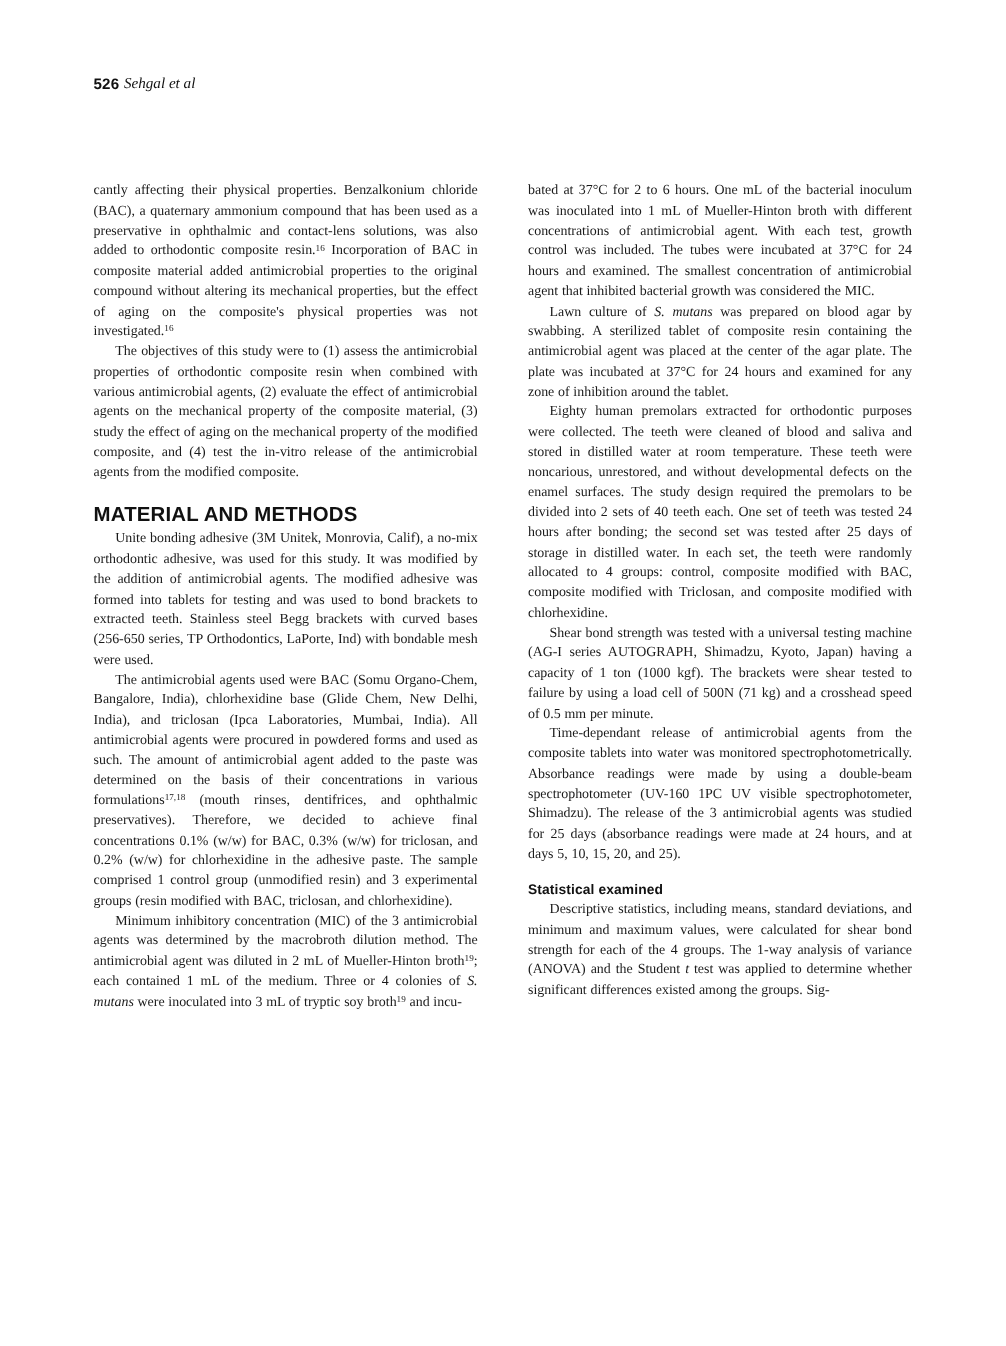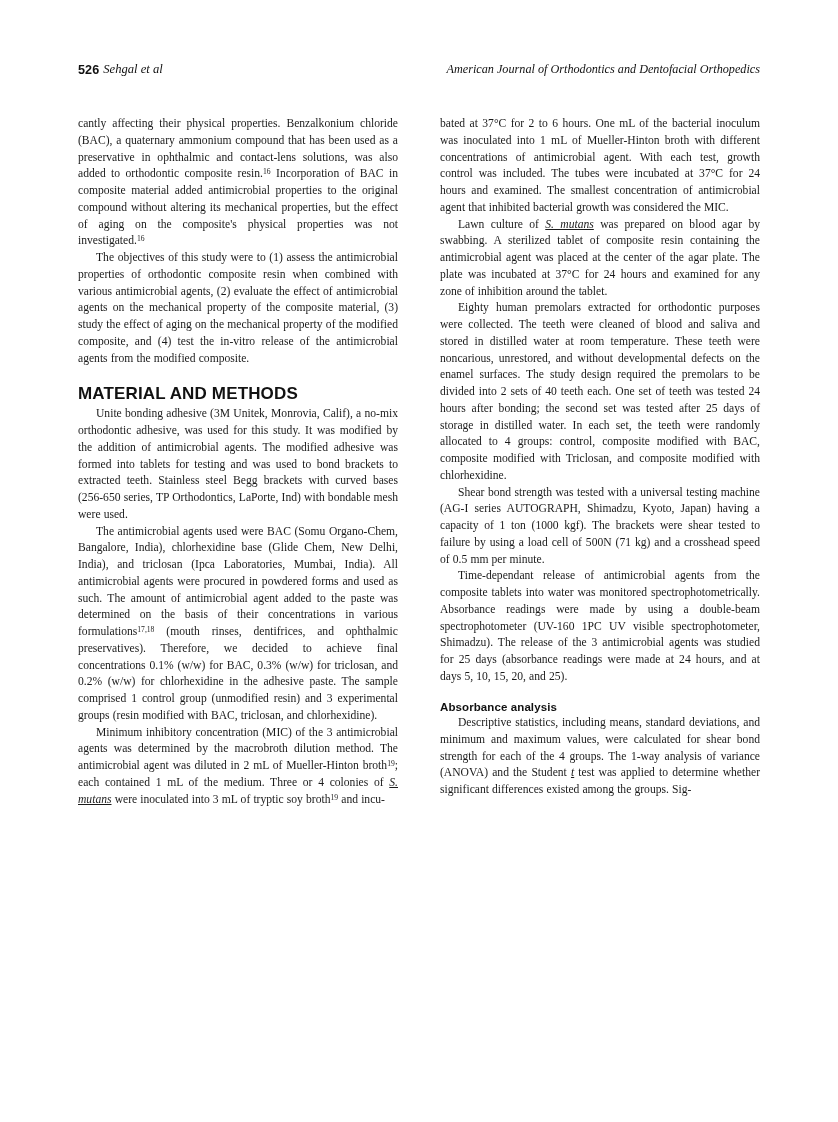--- a/index.html
+++ b/index.html
@@ -89,21 +89,21 @@
     margin: 0;
     font-size: 11.6px;
     line-height: 16.75px;
     text-align: justify;
     text-justify: inter-word;
     text-indent: 18px;
     hyphens: auto;
     -webkit-hyphens: auto;
     word-spacing: 0.02em;
   }
-  p.body.noindent { text-indent: 0; }
+  p.body.noindent { text-indent: 0; margin-top: 35px; }
 
   h2.section {
     margin: 0;
     padding-top: 16.6px;
     padding-bottom: 2.5px;
     font-family: "Liberation Sans", "DejaVu Sans", sans-serif;
     font-weight: bold;
     font-size: 17px;
     letter-spacing: 0.15px;
     color: #111;
@@ -119,52 +119,51 @@
     letter-spacing: 0.1px;
     color: #111;
   }
 
   sup.ref {
     font-size: 0.66em;
     vertical-align: 0.42em;
     line-height: 0;
     font-weight: normal;
   }
-  i, em { font-style: italic; text-decoration: underline; }
+  i, em { font-style: italic; }
 </style>
 </head>
 <body>
 
 <div class="page">
 
   <div class="running-head">
     <div class="rh-left">
       <span class="folio">526</span>
       <span class="byline">Sehgal et al</span>
     </div>
     <div class="rh-right">
-      <span class="rh-line">American Journal of Orthodontics and Dentofacial Orthopedics</span>
     </div>
   </div>
 
   <div class="columns">
 
     <div class="col col-left">
       <p class="body noindent">cantly affecting their physical properties. Benzalkonium chloride (BAC), a quaternary ammonium compound that has been used as a preservative in ophthalmic and contact-lens solutions, was also added to orthodontic composite resin.<sup class="ref">16</sup> Incorporation of BAC in composite material added antimicrobial properties to the original compound without altering its mechanical properties, but the effect of aging on the composite's physical properties was not investigated.<sup class="ref">16</sup></p>
       <p class="body">The objectives of this study were to (1) assess the antimicrobial properties of orthodontic composite resin when combined with various antimicrobial agents, (2) evaluate the effect of antimicrobial agents on the mechanical property of the composite material, (3) study the effect of aging on the mechanical property of the modified composite, and (4) test the in-vitro release of the antimicrobial agents from the modified composite.</p>
       <h2 class="section">MATERIAL AND METHODS</h2>
       <p class="body">Unite bonding adhesive (3M Unitek, Monrovia, Calif), a no-mix orthodontic adhesive, was used for this study. It was modified by the addition of antimicrobial agents. The modified adhesive was formed into tablets for testing and was used to bond brackets to extracted teeth. Stainless steel Begg brackets with curved bases (256-650 series, TP Orthodontics, LaPorte, Ind) with bondable mesh were used.</p>
       <p class="body">The antimicrobial agents used were BAC (Somu Organo-Chem, Bangalore, India), chlorhexidine base (Glide Chem, New Delhi, India), and triclosan (Ipca Laboratories, Mumbai, India). All antimicrobial agents were procured in powdered forms and used as such. The amount of antimicrobial agent added to the paste was determined on the basis of their concentrations in various formulations<sup class="ref">17,18</sup> (mouth rinses, dentifrices, and ophthalmic preservatives). Therefore, we decided to achieve final concentrations 0.1% (w/w) for BAC, 0.3% (w/w) for triclosan, and 0.2% (w/w) for chlorhexidine in the adhesive paste. The sample comprised 1 control group (unmodified resin) and 3 experimental groups (resin modified with BAC, triclosan, and chlorhexidine).</p>
       <p class="body">Minimum inhibitory concentration (MIC) of the 3 antimicrobial agents was determined by the macrobroth dilution method. The antimicrobial agent was diluted in 2 mL of Mueller-Hinton broth<sup class="ref">19</sup>; each contained 1 mL of the medium. Three or 4 colonies of <i>S. mutans</i> were inoculated into 3 mL of tryptic soy broth<sup class="ref">19</sup> and incu-</p>
     </div>
 
     <div class="col col-right">
       <p class="body noindent">bated at 37°C for 2 to 6 hours. One mL of the bacterial inoculum was inoculated into 1 mL of Mueller-Hinton broth with different concentrations of antimicrobial agent. With each test, growth control was included. The tubes were incubated at 37°C for 24 hours and examined. The smallest concentration of antimicrobial agent that inhibited bacterial growth was considered the MIC.</p>
       <p class="body">Lawn culture of <i>S. mutans</i> was prepared on blood agar by swabbing. A sterilized tablet of composite resin containing the antimicrobial agent was placed at the center of the agar plate. The plate was incubated at 37°C for 24 hours and examined for any zone of inhibition around the tablet.</p>
       <p class="body">Eighty human premolars extracted for orthodontic purposes were collected. The teeth were cleaned of blood and saliva and stored in distilled water at room temperature. These teeth were noncarious, unrestored, and without developmental defects on the enamel surfaces. The study design required the premolars to be divided into 2 sets of 40 teeth each. One set of teeth was tested 24 hours after bonding; the second set was tested after 25 days of storage in distilled water. In each set, the teeth were randomly allocated to 4 groups: control, composite modified with BAC, composite modified with Triclosan, and composite modified with chlorhexidine.</p>
       <p class="body">Shear bond strength was tested with a universal testing machine (AG-I series AUTOGRAPH, Shimadzu, Kyoto, Japan) having a capacity of 1 ton (1000 kgf). The brackets were shear tested to failure by using a load cell of 500N (71 kg) and a crosshead speed of 0.5 mm per minute.</p>
       <p class="body">Time-dependant release of antimicrobial agents from the composite tablets into water was monitored spectrophotometrically. Absorbance readings were made by using a double-beam spectrophotometer (UV-160 1PC UV visible spectrophotometer, Shimadzu). The release of the 3 antimicrobial agents was studied for 25 days (absorbance readings were made at 24 hours, and at days 5, 10, 15, 20, and 25).</p>
-      <h3 class="subsection">Absorbance analysis</h3>
+      <h3 class="subsection">Statistical examined</h3>
       <p class="body">Descriptive statistics, including means, standard deviations, and minimum and maximum values, were calculated for shear bond strength for each of the 4 groups. The 1-way analysis of variance (ANOVA) and the Student <i>t</i> test was applied to determine whether significant differences existed among the groups. Sig-</p>
     </div>
 
   </div>
 </div>
 
 </body></html>

